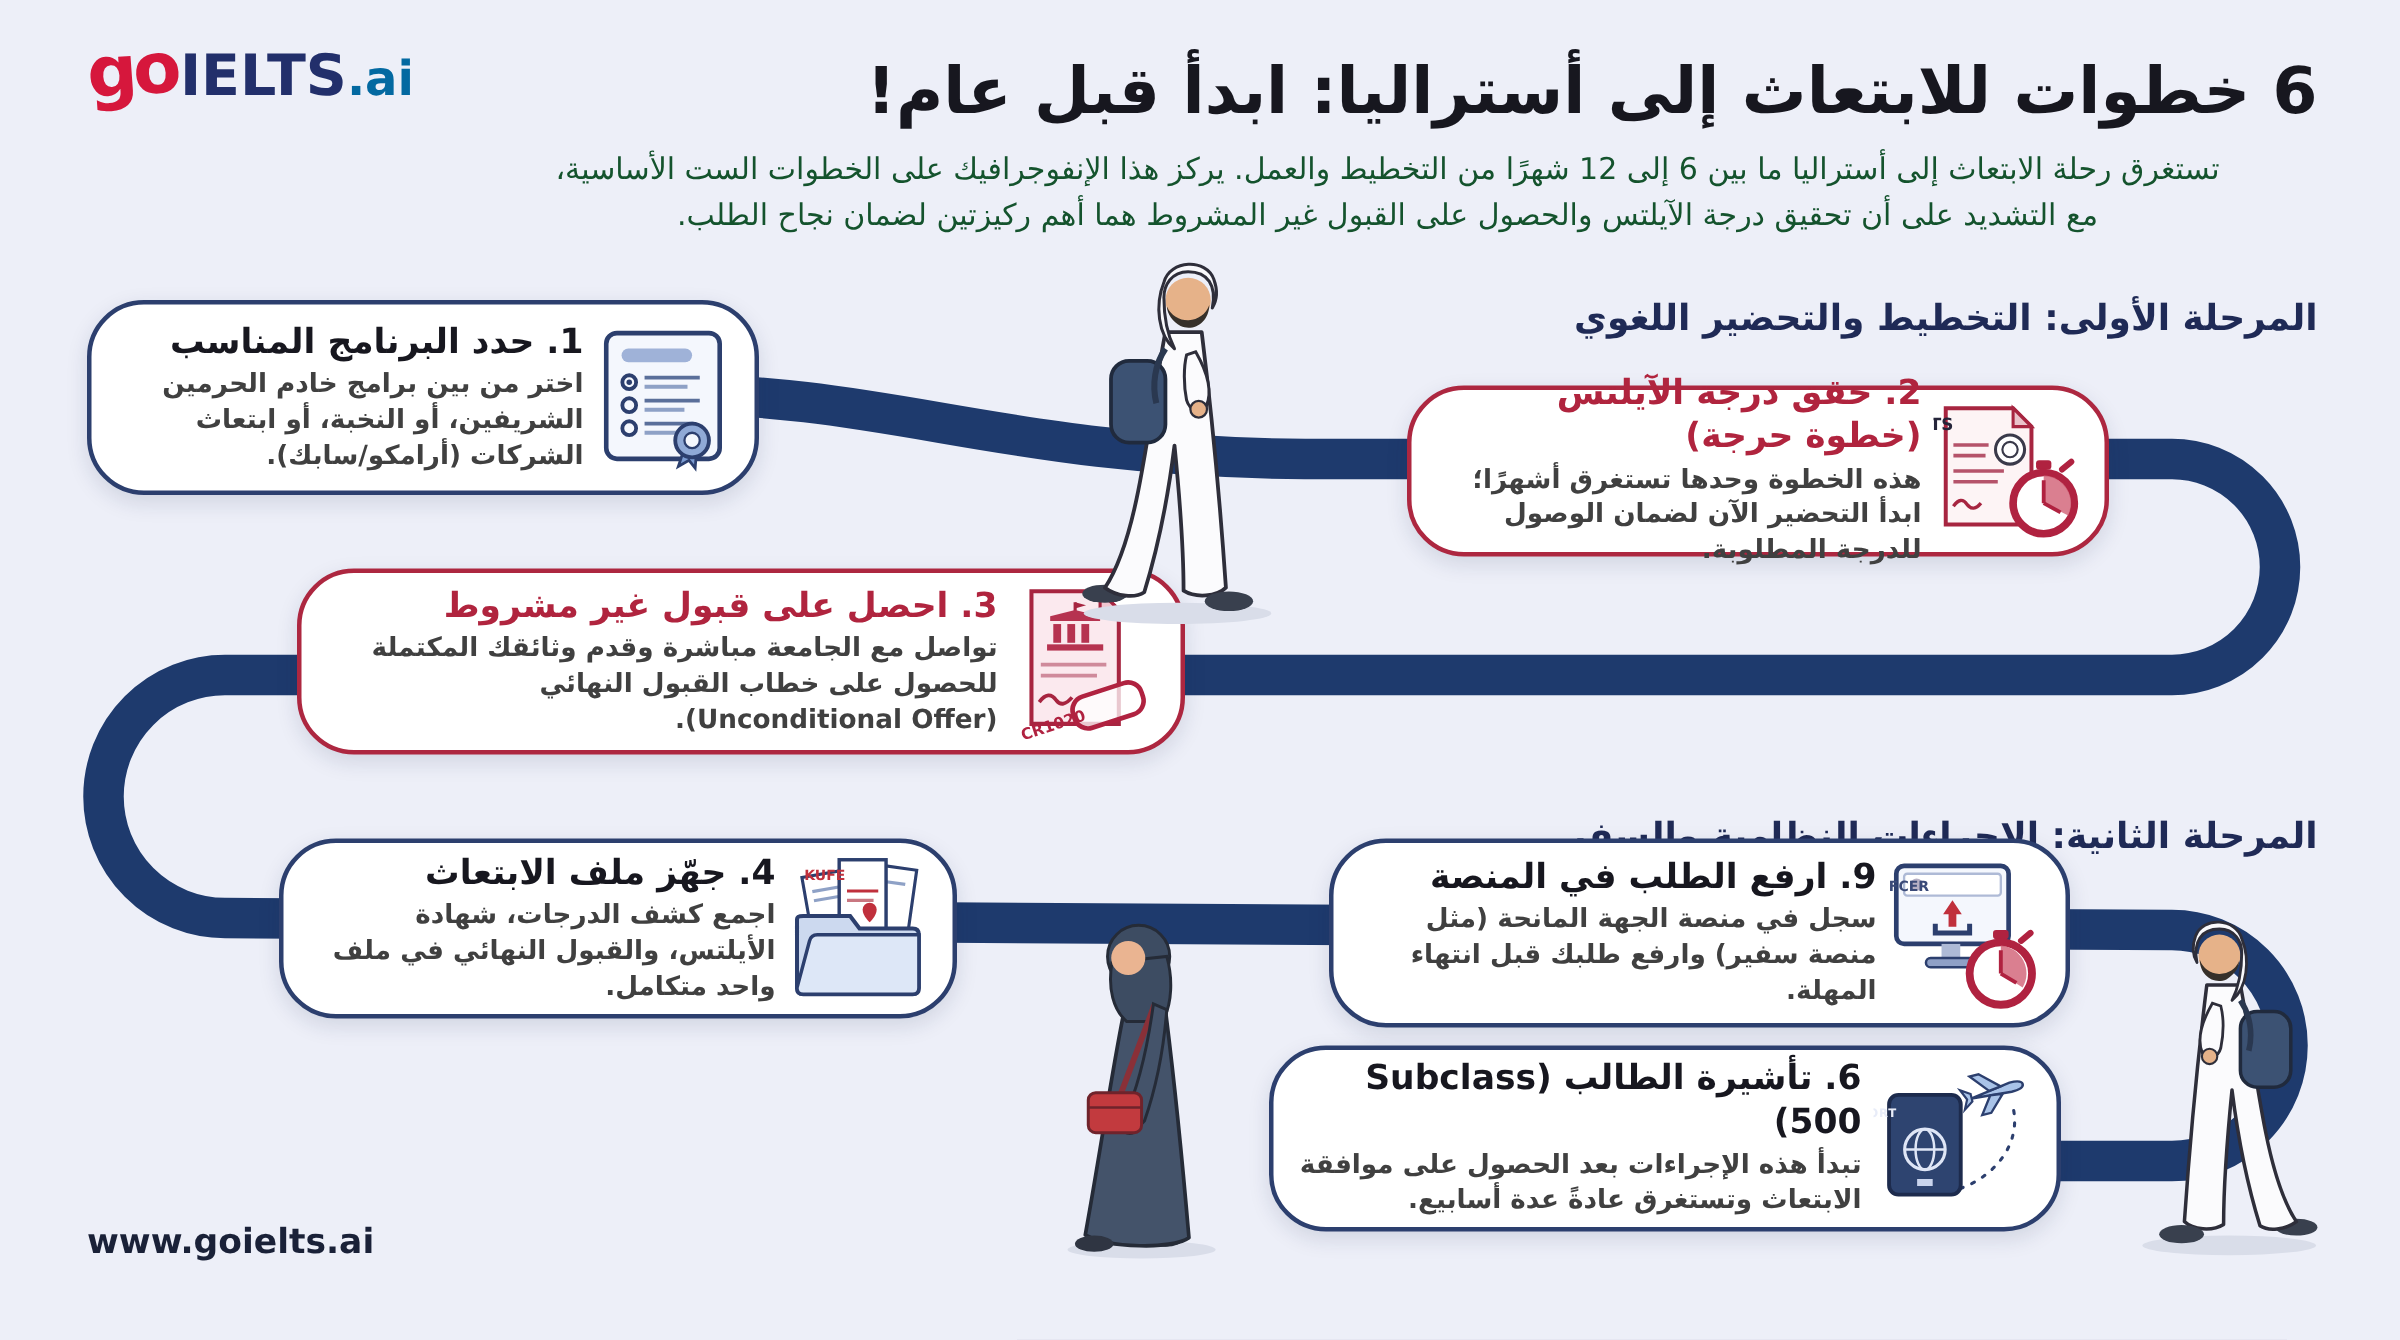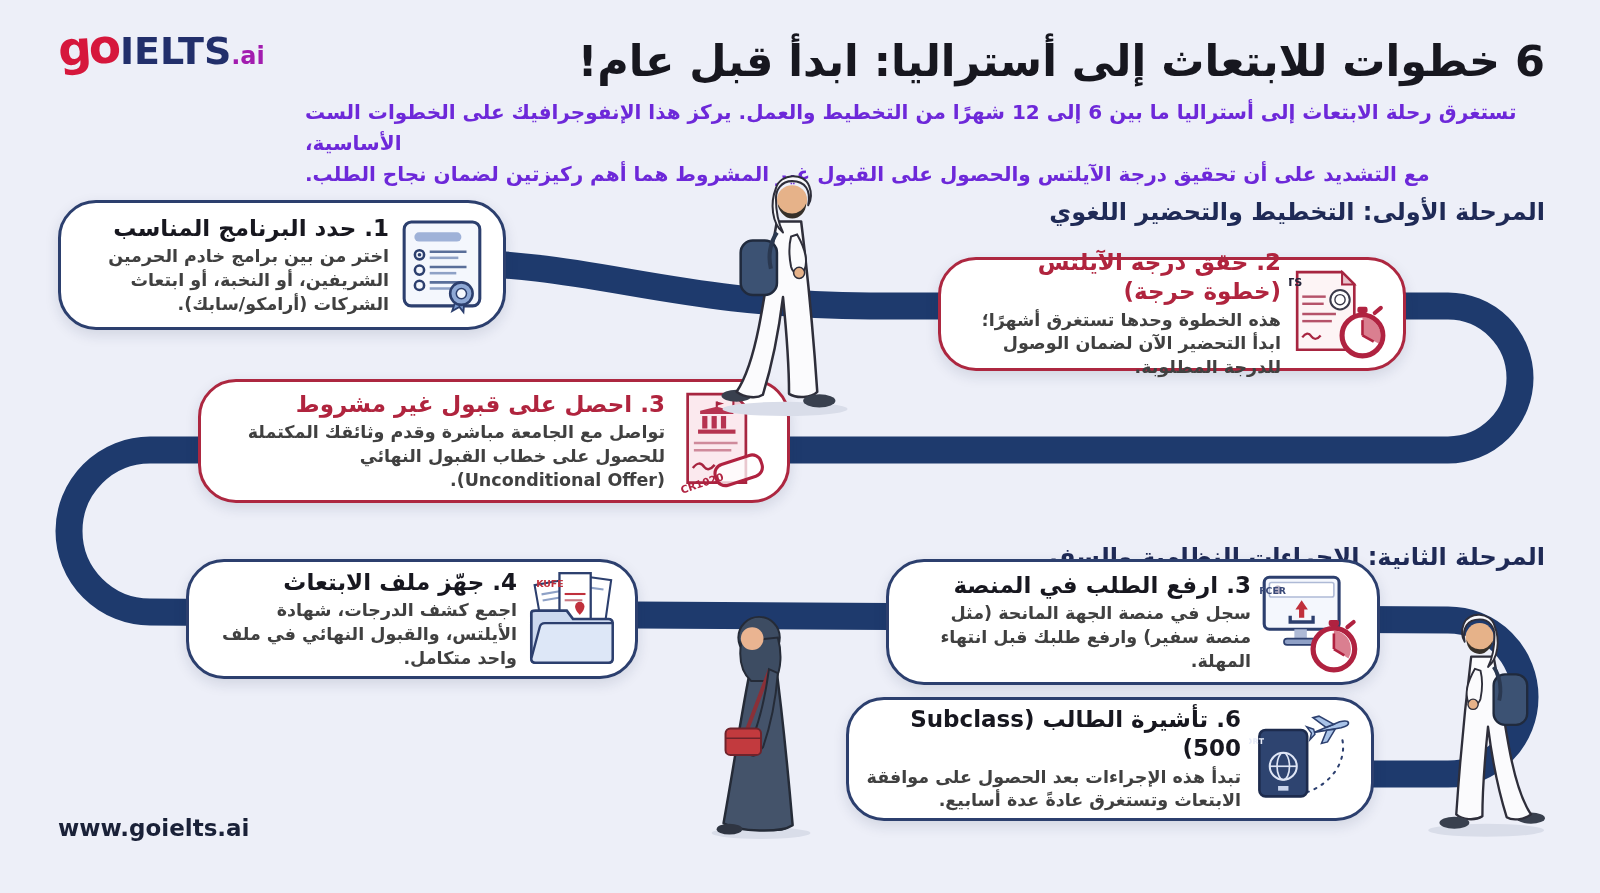--- a/index.html
+++ b/index.html
@@ -8,26 +8,26 @@
     position:relative;width:1600px;height:893px;overflow:hidden;
     background:#edeff8;
     font-family:"DejaVu Sans",sans-serif;
   }
   
   .path-svg{position:absolute;inset:0;z-index:1;}
   
   .logo{position:absolute;left:58px;top:24px;z-index:2;display:flex;align-items:baseline;line-height:1;}
   .logo .go{font-size:47px;font-weight:800;color:#d6173c;letter-spacing:-3px;transform:rotate(-4deg);}
   .logo .ielts{font-size:38px;font-weight:800;color:#222f6b;letter-spacing:0;margin-left:2px;}
-  .logo .ai{font-size:24px;font-weight:800;color:#a21caf;}
+  .logo .ai{font-size:32px;font-weight:800;color:#0369a1;}
   
   .main-title{position:absolute;right:55px;top:36px;z-index:2;direction:rtl;text-align:right;
     font-size:43px;font-weight:800;color:#17171f;}
-  .subtitle{position:absolute;right:55px;top:97px;width:1240px;z-index:2;direction:rtl;text-align:left;
-    font-size:20px;font-weight:700;line-height:1.55;color:#6d28d9;}
+  .subtitle{position:absolute;right:55px;top:97px;width:1240px;z-index:2;direction:rtl;text-align:center;
+    font-size:20px;font-weight:400;line-height:1.55;color:#14532d;}
   .phase-heading{position:absolute;right:55px;z-index:2;direction:rtl;text-align:center;
     font-size:24px;font-weight:800;color:#1f2a56;}
   .phase-1{top:198px;}
   .phase-2{top:503px;margin-top:40px;}
   
   .card{position:absolute;z-index:3;background:#ffffff;border-radius:38px;
     box-shadow:0 5px 14px rgba(25,35,80,.13);
     display:flex;flex-direction:row;align-items:center;gap:8px;
     padding:8px 14px;direction:rtl;}
   .card.navy{border:3.5px solid #2c3f6e;}
@@ -201,21 +201,21 @@
           <rect x="67" y="48" width="10" height="6" rx="2" fill="#b02240"></rect>
           <line x1="85" y1="55" x2="91" y2="50" stroke="#b02240" stroke-width="4" stroke-linecap="round"></line>
           <circle cx="72" cy="76" r="20" fill="#fff" stroke="#b02240" stroke-width="5"></circle>
           <path d="M 72 76 L 72 58 A 18 18 0 0 1 86 85 Z" fill="#d4697c" opacity="0.85"></path>
           <line x1="72" y1="76" x2="72" y2="61" stroke="#b02240" stroke-width="2.5"></line>
           <line x1="72" y1="76" x2="82" y2="82" stroke="#b02240" stroke-width="2.5"></line>
         </g>
       </svg>
     </div>
     <div class="texts">
-      <div class="step-title">3. ارفع الطلب في المنصة</div>
+      <div class="step-title">9. ارفع الطلب في المنصة</div>
       <div class="step-body">سجل في منصة الجهة المانحة (مثل منصة سفير) وارفع طلبك قبل انتهاء المهلة.</div>
     </div>
   </div>
 
   <div class="card navy card-6">
     <div class="icon-box">
       <svg width="108" height="104" viewBox="0 0 104 100">
         <path d="M 90 32 C 94 54 78 74 56 82" fill="none" stroke="#2c3f6e" stroke-width="2" stroke-dasharray="2 6" stroke-linecap="round"></path>
         <rect x="10" y="22" width="46" height="64" rx="6" fill="#2e4470" stroke="#1d2b4d" stroke-width="2.5"></rect>
         <text x="15" y="36" font-size="7.5" font-weight="bold" fill="#e8ecf8" font-family="DejaVu Sans,sans-serif" letter-spacing="0.5">PASSPORT</text>

